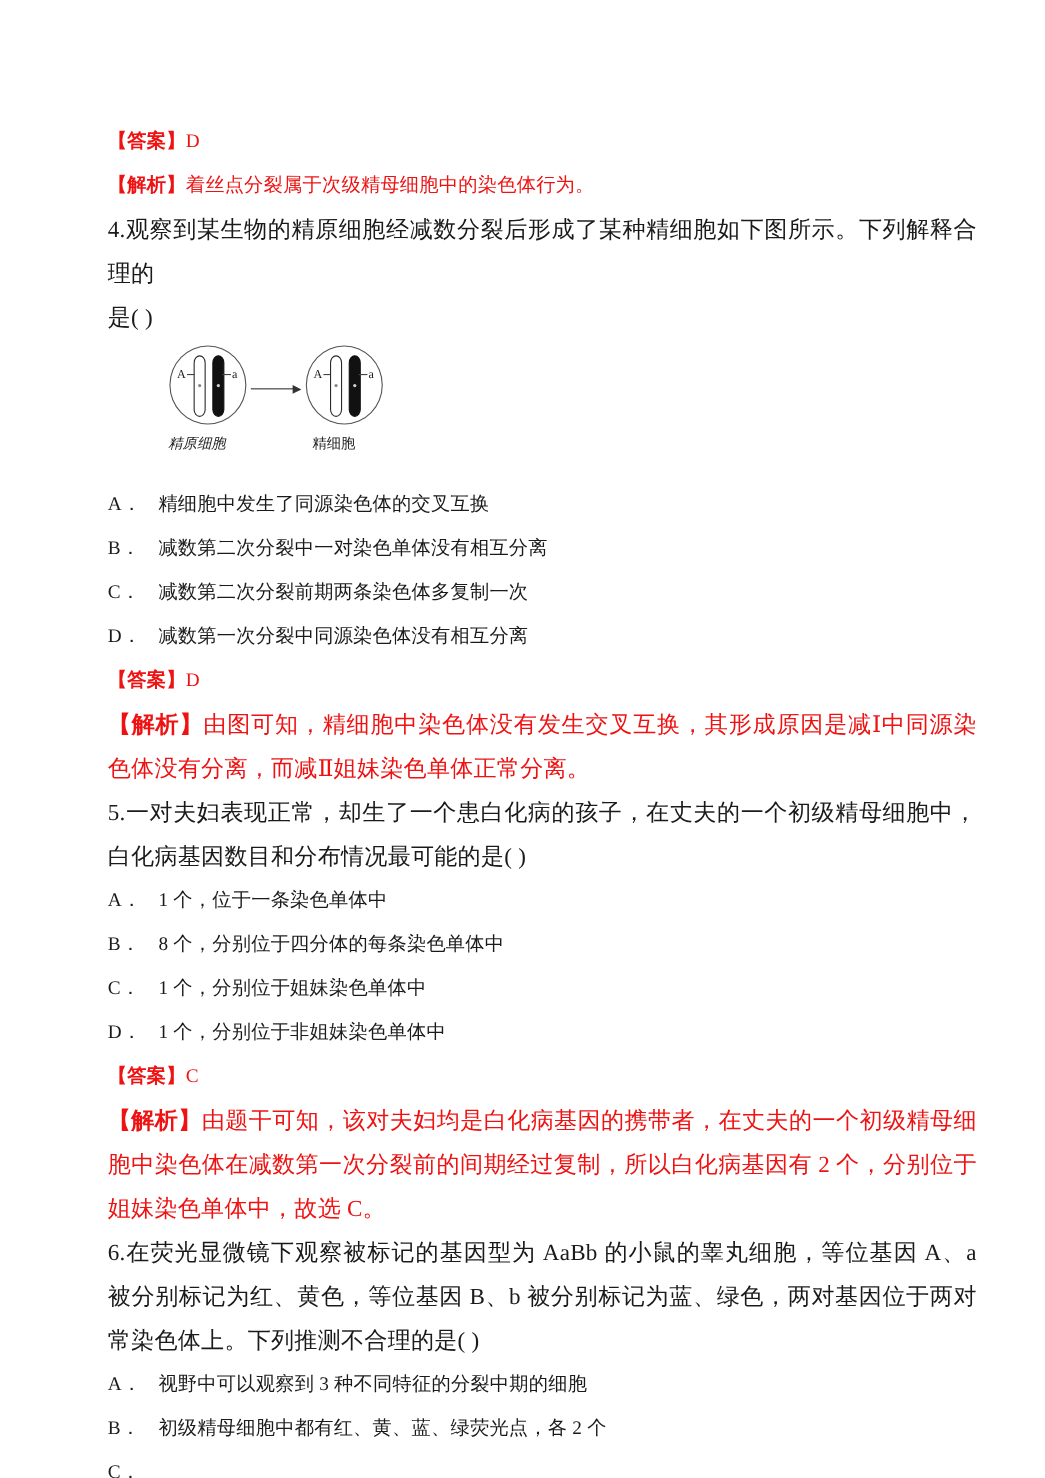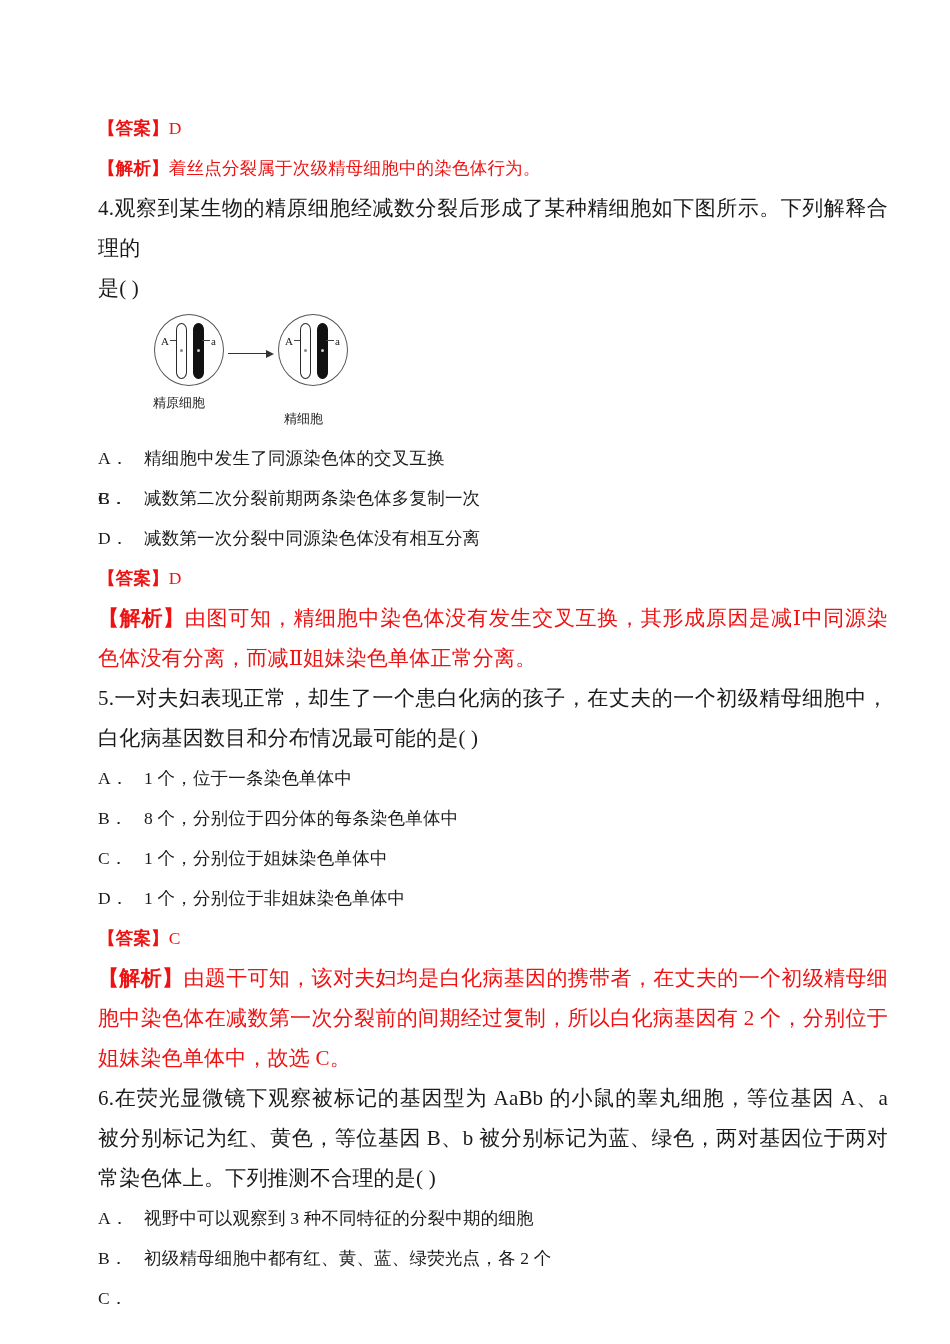--- a/index.html
+++ b/index.html
@@ -147,22 +147,22 @@
   .lead.r { left: 47px; width: 8px; }
 
   .cell-label {
     position: absolute;
     top: 80px;
     font-size: 13px;
     font-family: "Liberation Sans", sans-serif;
     color: #1a1a1a;
     white-space: nowrap;
   }
-  .cell-label.left  { left: 5px;  }
-  .cell-label.right { left: 136px; margin-top: 16px; }
+  .cell-label.left  { left: 5px; font-style: italic;  }
+  .cell-label.right { left: 136px; }
 
   .arrow {
     position: absolute;
     left: 80px;
     top: 35px;
     width: 46px;
     height: 9px;
   }
   .arrow .shaft {
     position: absolute;
@@ -233,21 +233,21 @@
         </div>
         <div class="cell-label right">精细胞</div>
 
       </div>
     </div>
 
     <div class="opt">
       <span class="lab">A．</span><span>精细胞中发生了同源染色体的交叉互换</span>
     </div>
     <div class="opt">
-      <span class="lab">B．</span>
+      <span class="lab">B．</span><span>减数第二次分裂中一对染色单体没有相互分离</span>
     </div>
     <div class="opt">
       <span class="lab">C．</span><span>减数第二次分裂前期两条染色体多复制一次</span>
     </div>
     <div class="opt">
       <span class="lab">D．</span><span>减数第一次分裂中同源染色体没有相互分离</span>
     </div>
 
     <div class="line">
       <span class="tag">【答案】</span><span class="ans-letter">D</span>

